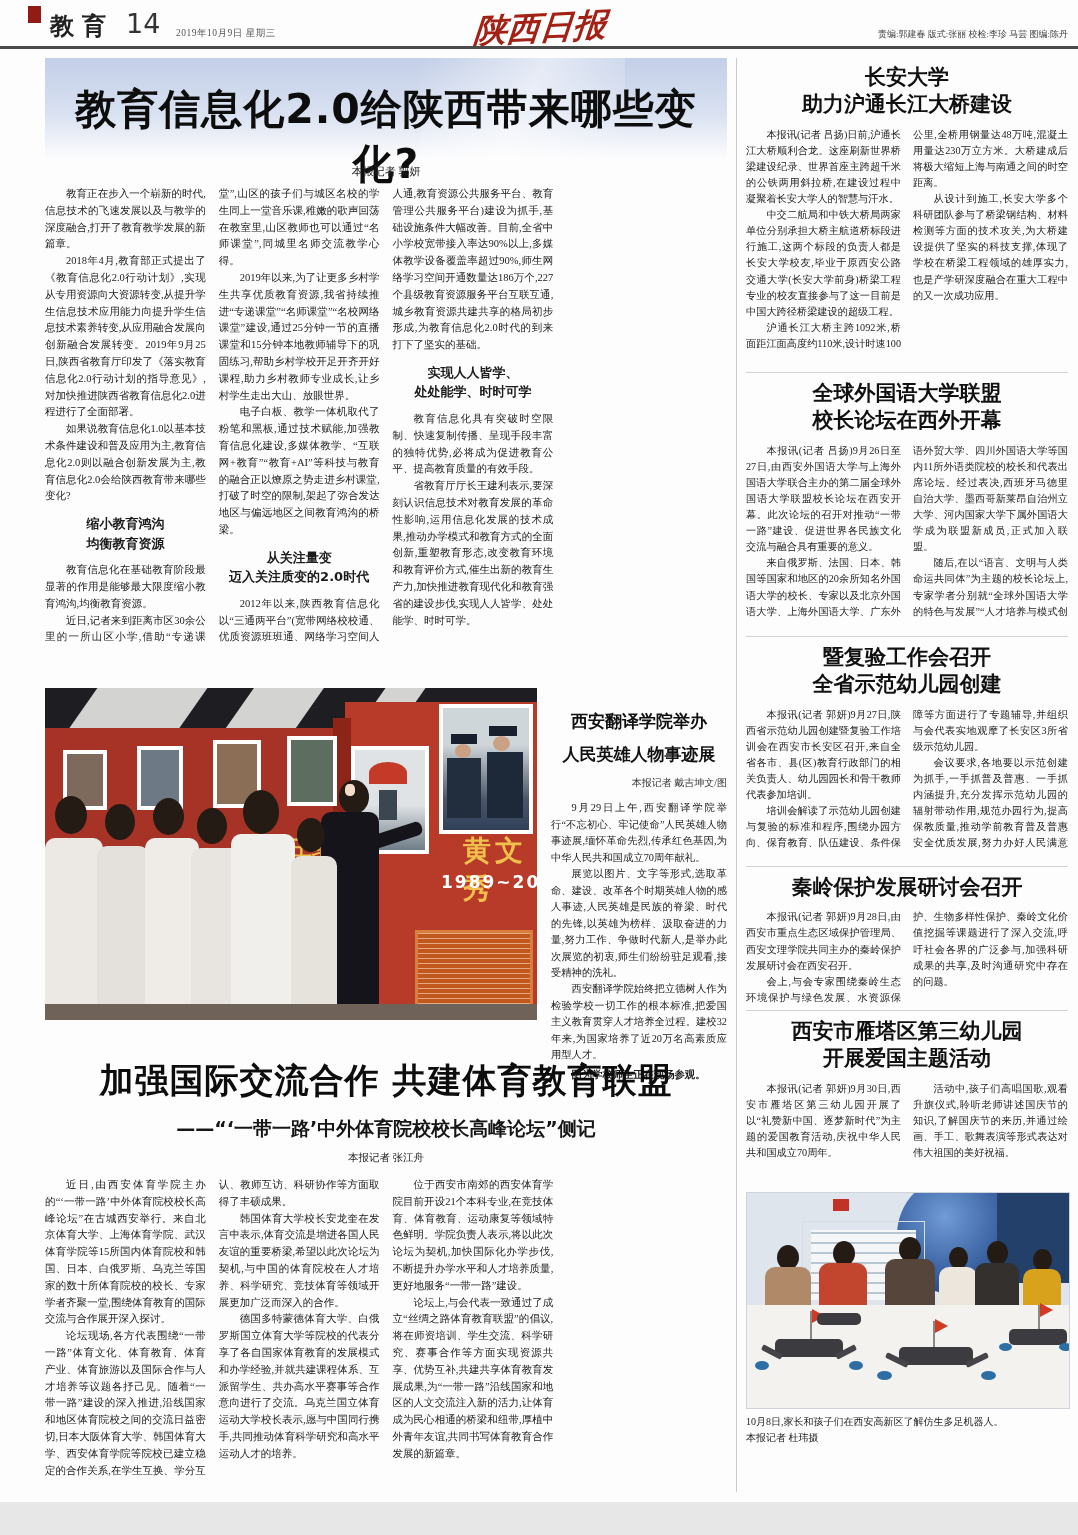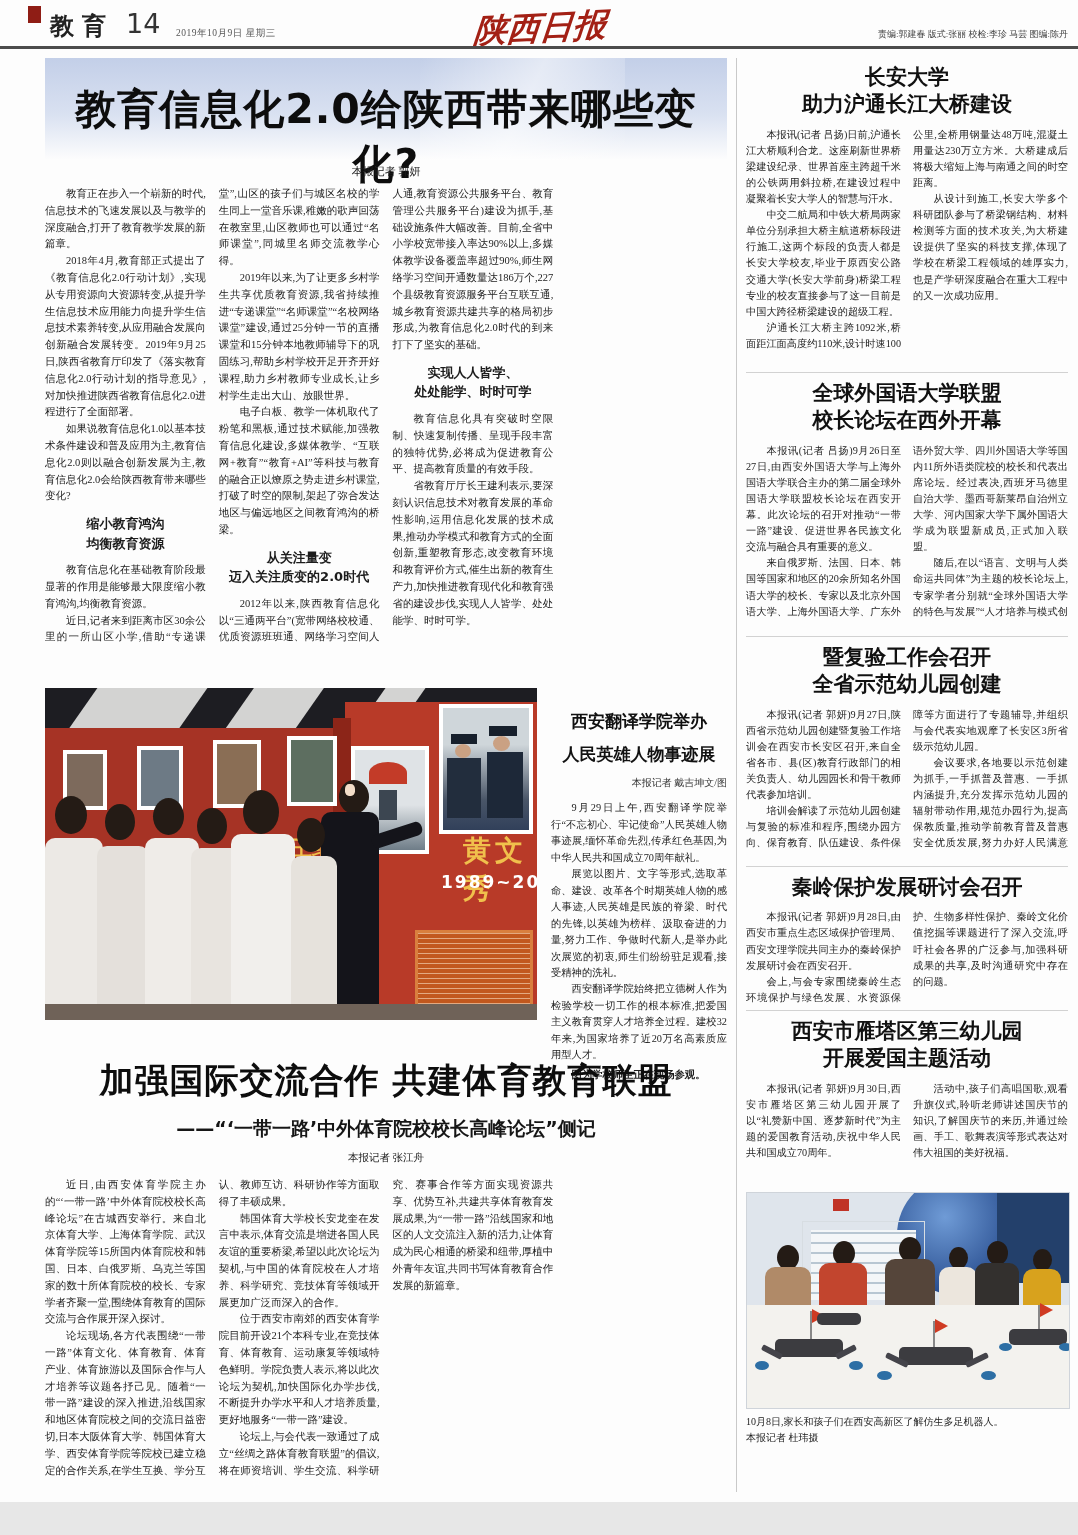--- a/index.html
+++ b/index.html
@@ -202,20 +202,21 @@
 </div>
 
 <div class="abs sports">
   <div class="sports-headline">加强国际交流合作  共建体育教育联盟</div>
   <div class="sports-subtitle">——“‘一带一路’中外体育院校校长高峰论坛”侧记</div>
   <div class="sports-byline">本报记者 张江舟</div>
   <div class="sports-body cols4">
       <div class="para">近日,由西安体育学院主办的“‘一带一路’中外体育院校校长高峰论坛”在古城西安举行。来自北京体育大学、上海体育学院、武汉体育学院等15所国内体育院校和韩国、日本、白俄罗斯、乌克兰等国家的数十所体育院校的校长、专家学者齐聚一堂,围绕体育教育的国际交流与合作展开深入探讨。</div>
       <div class="para">论坛现场,各方代表围绕“一带一路”体育文化、体育教育、体育产业、体育旅游以及国际合作与人才培养等议题各抒己见。随着“一带一路”建设的深入推进,沿线国家和地区体育院校之间的交流日益密切,日本大阪体育大学、韩国体育大学、西安体育学院等院校已建立稳定的合作关系,在学生互换、学分互认、教师互访、科研协作等方面取得了丰硕成果。</div>
       <div class="para">韩国体育大学校长安龙奎在发言中表示,体育交流是增进各国人民友谊的重要桥梁,希望以此次论坛为契机,与中国的体育院校在人才培养、科学研究、竞技体育等领域开展更加广泛而深入的合作。</div>
+      <div class="para">德国多特蒙德体育大学、白俄罗斯国立体育大学等院校的代表分享了各自国家体育教育的发展模式和办学经验,并就共建课程体系、互派留学生、共办高水平赛事等合作意向进行了交流。乌克兰国立体育运动大学校长表示,愿与中国同行携手,共同推动体育科学研究和高水平运动人才的培养。</div>
       <div class="para">位于西安市南郊的西安体育学院目前开设21个本科专业,在竞技体育、体育教育、运动康复等领域特色鲜明。学院负责人表示,将以此次论坛为契机,加快国际化办学步伐,不断提升办学水平和人才培养质量,更好地服务“一带一路”建设。</div>
       <div class="para">论坛上,与会代表一致通过了成立“丝绸之路体育教育联盟”的倡议,将在师资培训、学生交流、科学研究、赛事合作等方面实现资源共享、优势互补,共建共享体育教育发展成果,为“一带一路”沿线国家和地区的人文交流注入新的活力,让体育成为民心相通的桥梁和纽带,厚植中外青年友谊,共同书写体育教育合作发展的新篇章。</div>
     </div>
 </div>
 
 <div class="abs vdiv"></div>
 
 <div class="abs rail-art" style="top:64px;">
   <div class="rail-headline">长安大学</div>
   <div class="rail-headline">助力沪通长江大桥建设</div>

